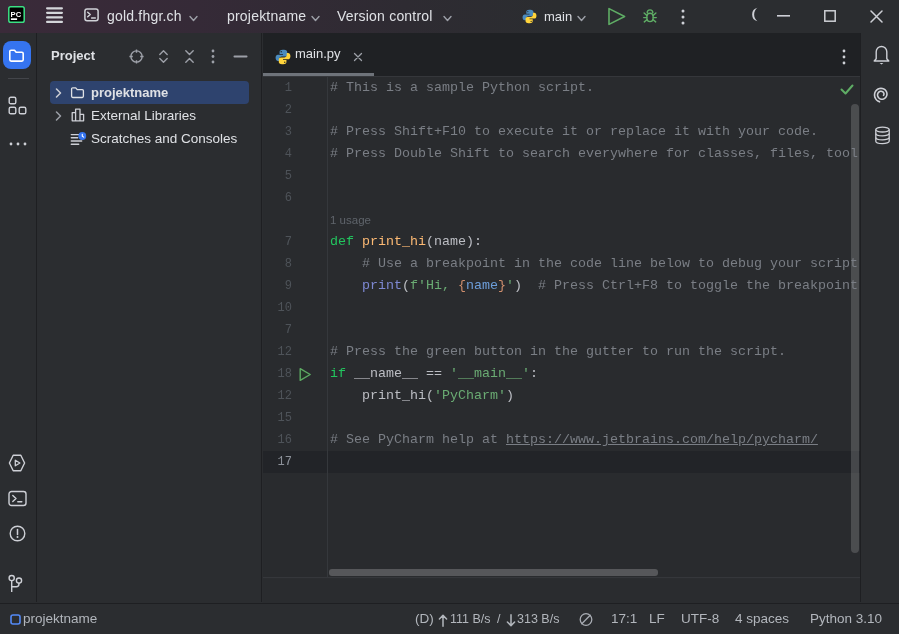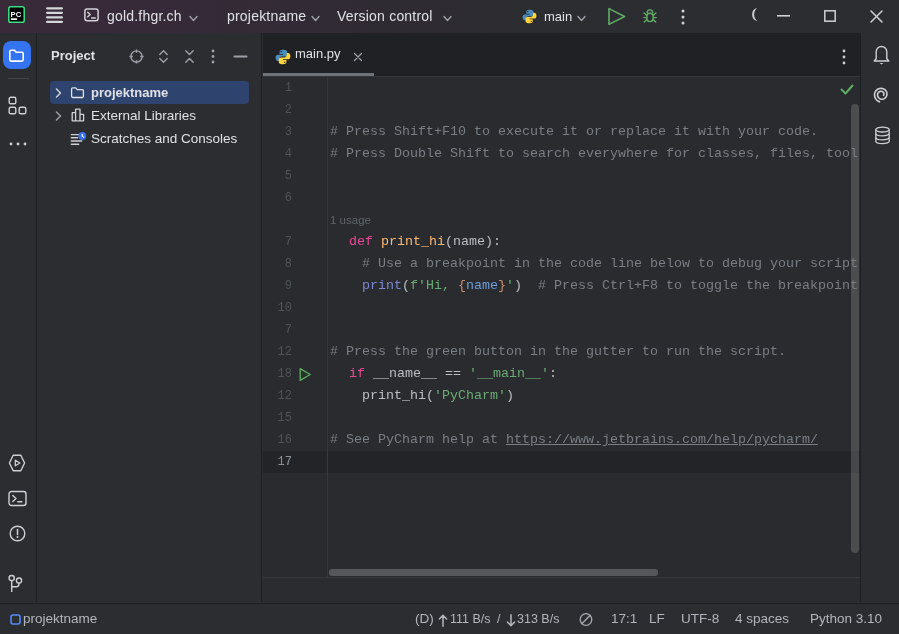--- a/index.html
+++ b/index.html
@@ -29,21 +29,21 @@
 #tabline { position:absolute; left:263px; top:76px; width:597px; height:1px; background:#35373b; }
 #editor { position:absolute; left:263px; top:77px; width:597px; height:501px;
   background:#292b2e; border-bottom:1px solid #35373b; overflow:hidden; }
 #rightbar { position:absolute; left:860px; top:33px; width:39px; height:569px;
   background:#2b2d30; border-left:1px solid #1e1f22; }
 .cl { position:absolute; left:67px; height:22px; line-height:22px; white-space:pre; z-index:3;
   font-family:"Liberation Mono", monospace; font-size:13.33px; color:#bcbec4; }
 .ln { position:absolute; left:0; width:29px; height:22px; line-height:22px; text-align:right;
   font-family:"Liberation Mono", monospace; font-size:12px; color:#4e5359; }
 .cmt { color:#7a7e85; }
-.kw { color:#ec4899;margin-left:19px; }
+.kw { color:#22c55e; }
 .fn { color:#fdba74; }
 .bi { color:#7e89d4; }
 .str { color:#6aab73; }
 .br { color:#cf8e6d; }
 
 
 #statusbar { position:absolute; left:0; top:603px; width:899px; height:31px;
   background:#2b2d30; border-top:1px solid #1e1f22; font-size:13.5px; color:#b2b6bc; }
 </style>
 </head>
@@ -282,20 +282,21 @@
   <div class="ln" style="top:198px">9</div>
   <div class="ln" style="top:220px">10</div>
   <div class="ln" style="top:242px">7</div>
   <div class="ln" style="top:264px">12</div>
   <div class="ln" style="top:286px">18</div>
   <div class="ln" style="top:308px">12</div>
   <div class="ln" style="top:330px">15</div>
   <div class="ln" style="top:352px">16</div>
   <div class="ln" style="top:374px;color:#8c9199;">17</div>
 
+  <div class="cl" style="top:0"><span class="cmt"># This is a sample Python script.</span></div>
   <div class="cl" style="top:44px"><span class="cmt"># Press Shift+F10 to execute it or replace it with your code.</span></div>
   <div class="cl" style="top:66px"><span class="cmt"># Press Double Shift to search everywhere for classes, files, tool windows, actions</span></div>
   <div class="cl" style="top:132px;font-family:'Liberation Sans';font-size:11.5px;color:#5f646b;">1 usage</div>
   <div class="cl" style="top:154px"><span class="kw">def </span><span class="fn">print_hi</span>(name):</div>
   <div class="cl" style="top:176px">    <span class="cmt"># Use a breakpoint in the code line below to debug your script.</span></div>
   <div class="cl" style="top:198px">    <span class="bi">print</span>(<span class="str">f'Hi, </span><span class="br">{</span><span style="color:#6d9eda">name</span><span class="br">}</span><span class="str">'</span>)  <span class="cmt"># Press Ctrl+F8 to toggle the breakpoint.</span></div>
   <div class="cl" style="top:264px"><span class="cmt"># Press the green button in the gutter to run the script.</span></div>
   <div class="cl" style="top:286px"><span class="kw">if </span>__name__ == <span class="str">'__main__'</span>:</div>
   <div class="cl" style="top:308px">    print_hi(<span class="str">'PyCharm'</span>)</div>
   <div class="cl" style="top:352px"><span class="cmt"># See PyCharm help at <span style="text-decoration:underline">https://www.jetbrains.com/help/pycharm/</span></span></div>

